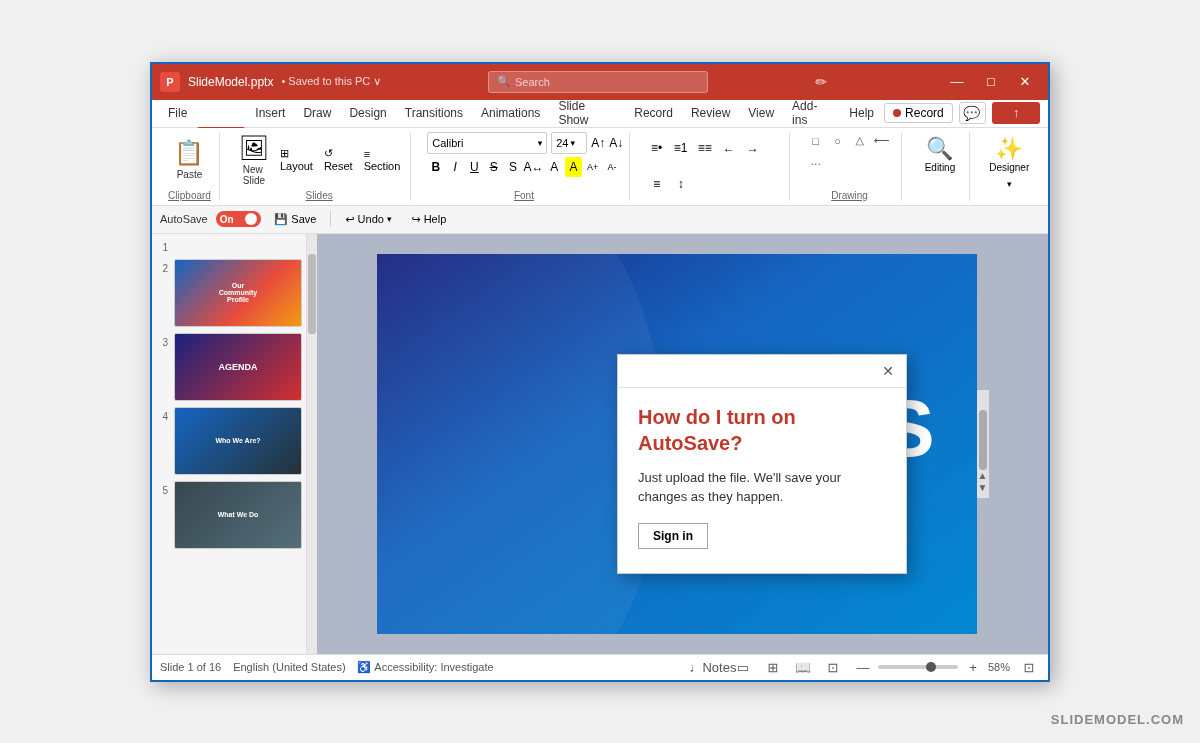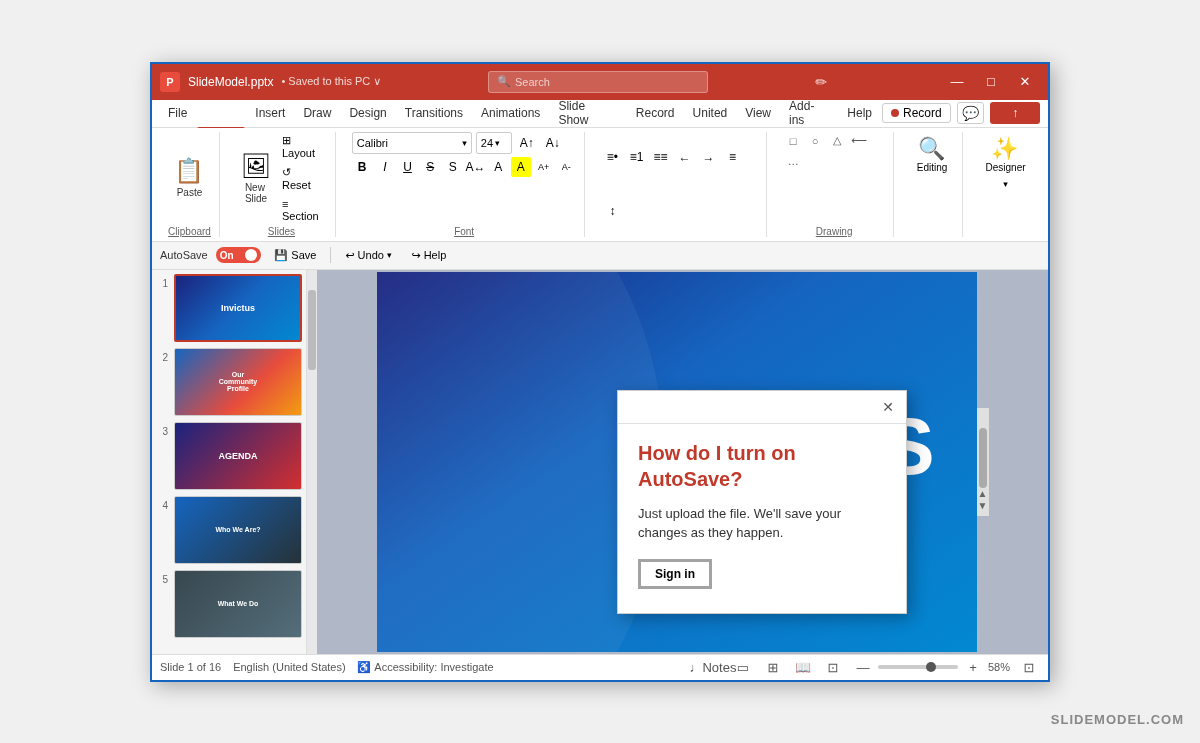--- a/index.html
+++ b/index.html
@@ -533,21 +533,21 @@
     .dialog-body {
       font-size: 13px;
       color: #333;
       line-height: 1.5;
       margin-bottom: 16px;
     }
     .dialog-signin {
       display: inline-flex;
       align-items: center;
       padding: 5px 14px;
-      border: 3px solid #a3a3a3;
+      border: 1px solid #a3a3a3;
       background: white;
       cursor: pointer;
       font-size: 12px;
       font-weight: 600;
     }
     
     .font-selector {
       height: 22px;
       border: 1px solid #ccc;
       border-radius: 2px;
@@ -631,21 +631,21 @@
   <div class="menu-bar">
     <div class="menu-item">File</div>
     <div class="menu-item active">Home</div>
     <div class="menu-item">Insert</div>
     <div class="menu-item">Draw</div>
     <div class="menu-item">Design</div>
     <div class="menu-item">Transitions</div>
     <div class="menu-item">Animations</div>
     <div class="menu-item">Slide Show</div>
     <div class="menu-item">Record</div>
-    <div class="menu-item">United</div>
+    <div class="menu-item">Review</div>
     <div class="menu-item">View</div>
     <div class="menu-item">Add-ins</div>
     <div class="menu-item">Help</div>
     <div class="menu-record-btn">
       <div class="rec-dot"></div>
       <span>Record</span>
     </div>
     <div class="menu-chat-btn">💬</div>
     <div class="menu-share-btn">
       <span style="font-size:12px;color:white;">↑</span>
@@ -663,21 +663,21 @@
       </div>
       <div class="ribbon-group-label">Clipboard</div>
     </div>
 
     <div class="ribbon-group">
       <div style="display:flex;align-items:center;gap:2px;flex:1;">
         <div class="ribbon-large-btn">
           <div class="icon">🖼</div>
           <div class="label">New<br>Slide</div>
         </div>
-        <div style="display:flex;flex-direction:column;gap:3px;">
+        <div style="display:flex;flex-direction:row;gap:3px;">
           <div class="ribbon-small-btn">⊞ Layout</div>
           <div class="ribbon-small-btn">↺ Reset</div>
           <div class="ribbon-small-btn">≡ Section</div>
         </div>
       </div>
       <div class="ribbon-group-label">Slides</div>
     </div>
 
     <div class="ribbon-group" style="min-width:180px;">
       <div style="flex:1;display:flex;flex-direction:column;gap:3px;width:100%;">
@@ -771,23 +771,20 @@
       <span>Help</span>
     </div>
   </div>
 
   <div class="main-content">
 
     <div class="slides-panel">
 
       <div class="slide-thumb">
         <span class="slide-num">1</span>
-        <div class="slide-img active slide-1">
-          <div class="slide-inner-text">Invictus</div>
-        </div>
       </div>
 
       <div class="slide-thumb">
         <span class="slide-num">2</span>
         <div class="slide-img slide-2">
           <div class="slide-inner-text" style="font-size:7px;">Our<br>Community<br>Profile</div>
         </div>
       </div>
 
       <div class="slide-thumb">

